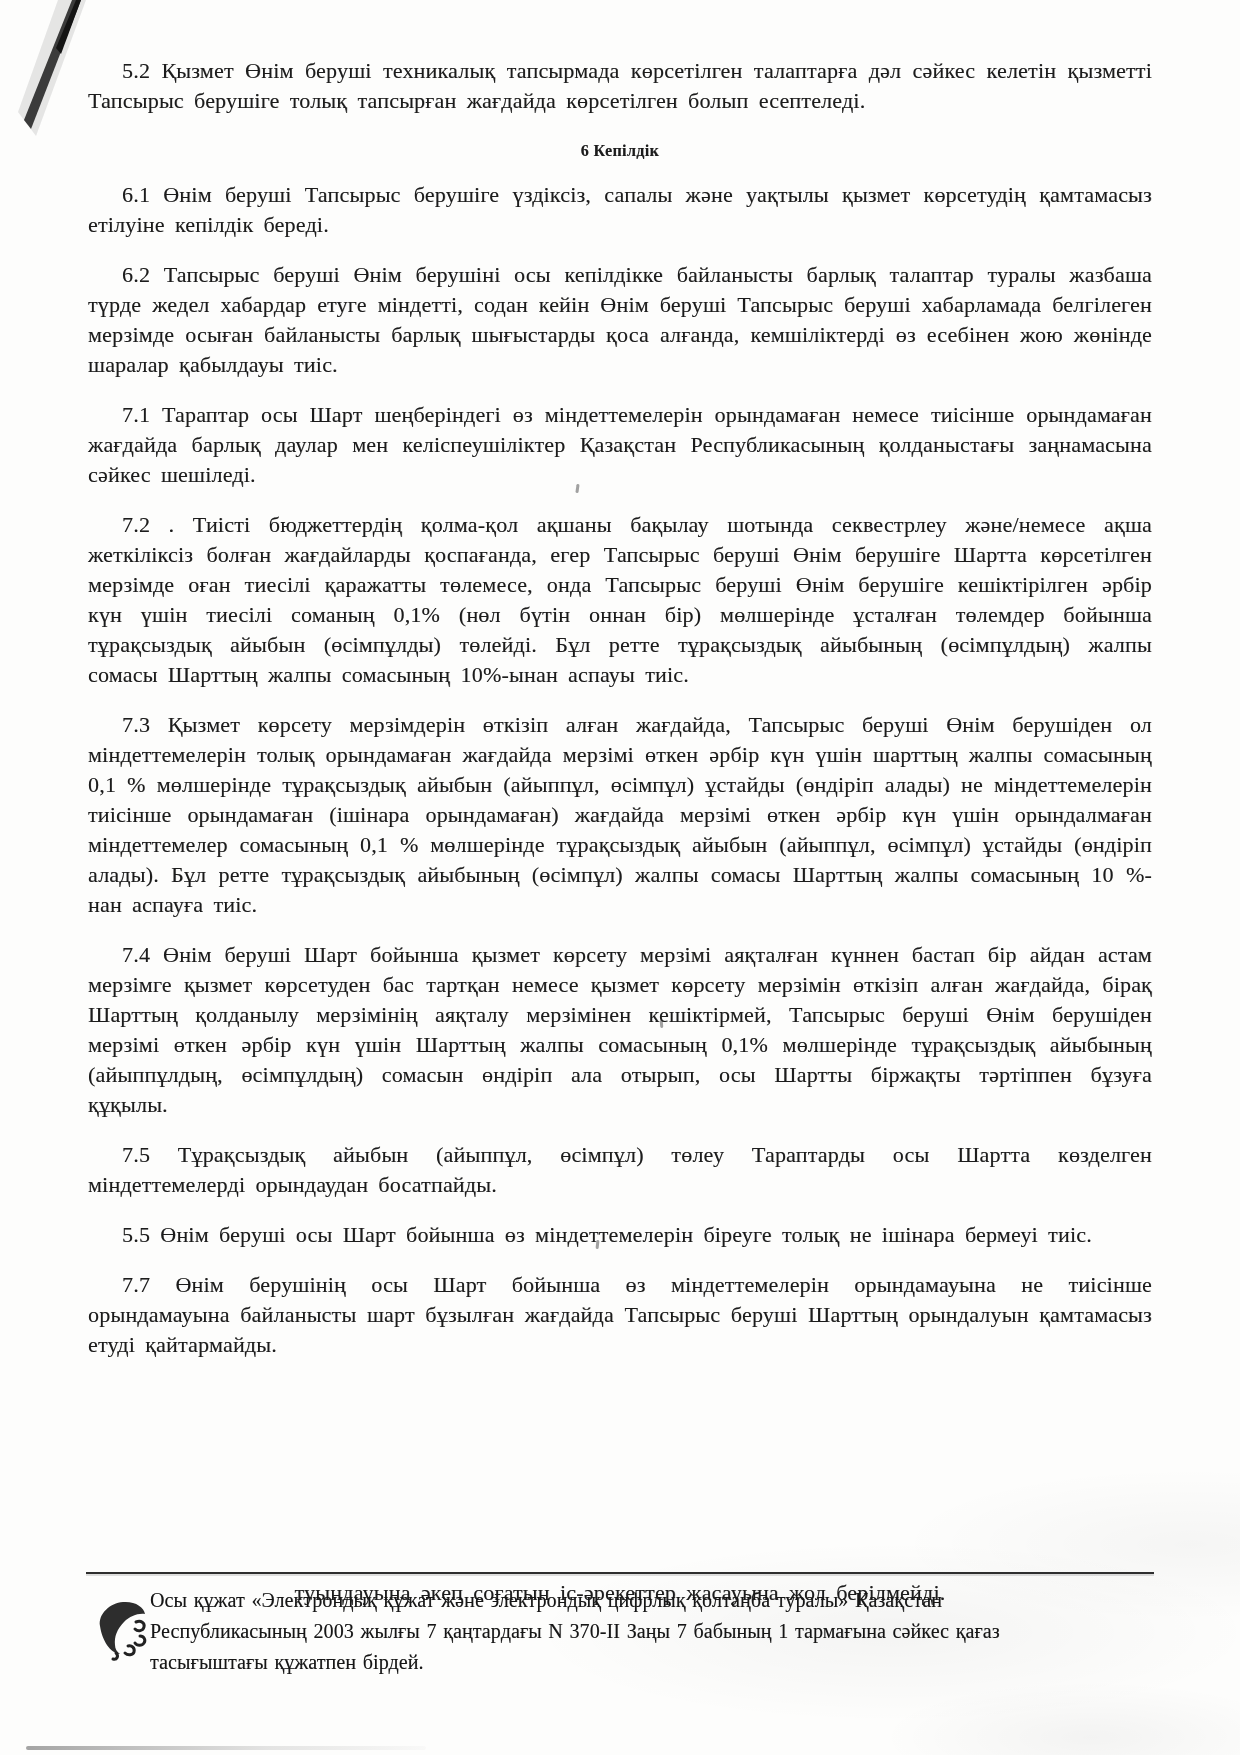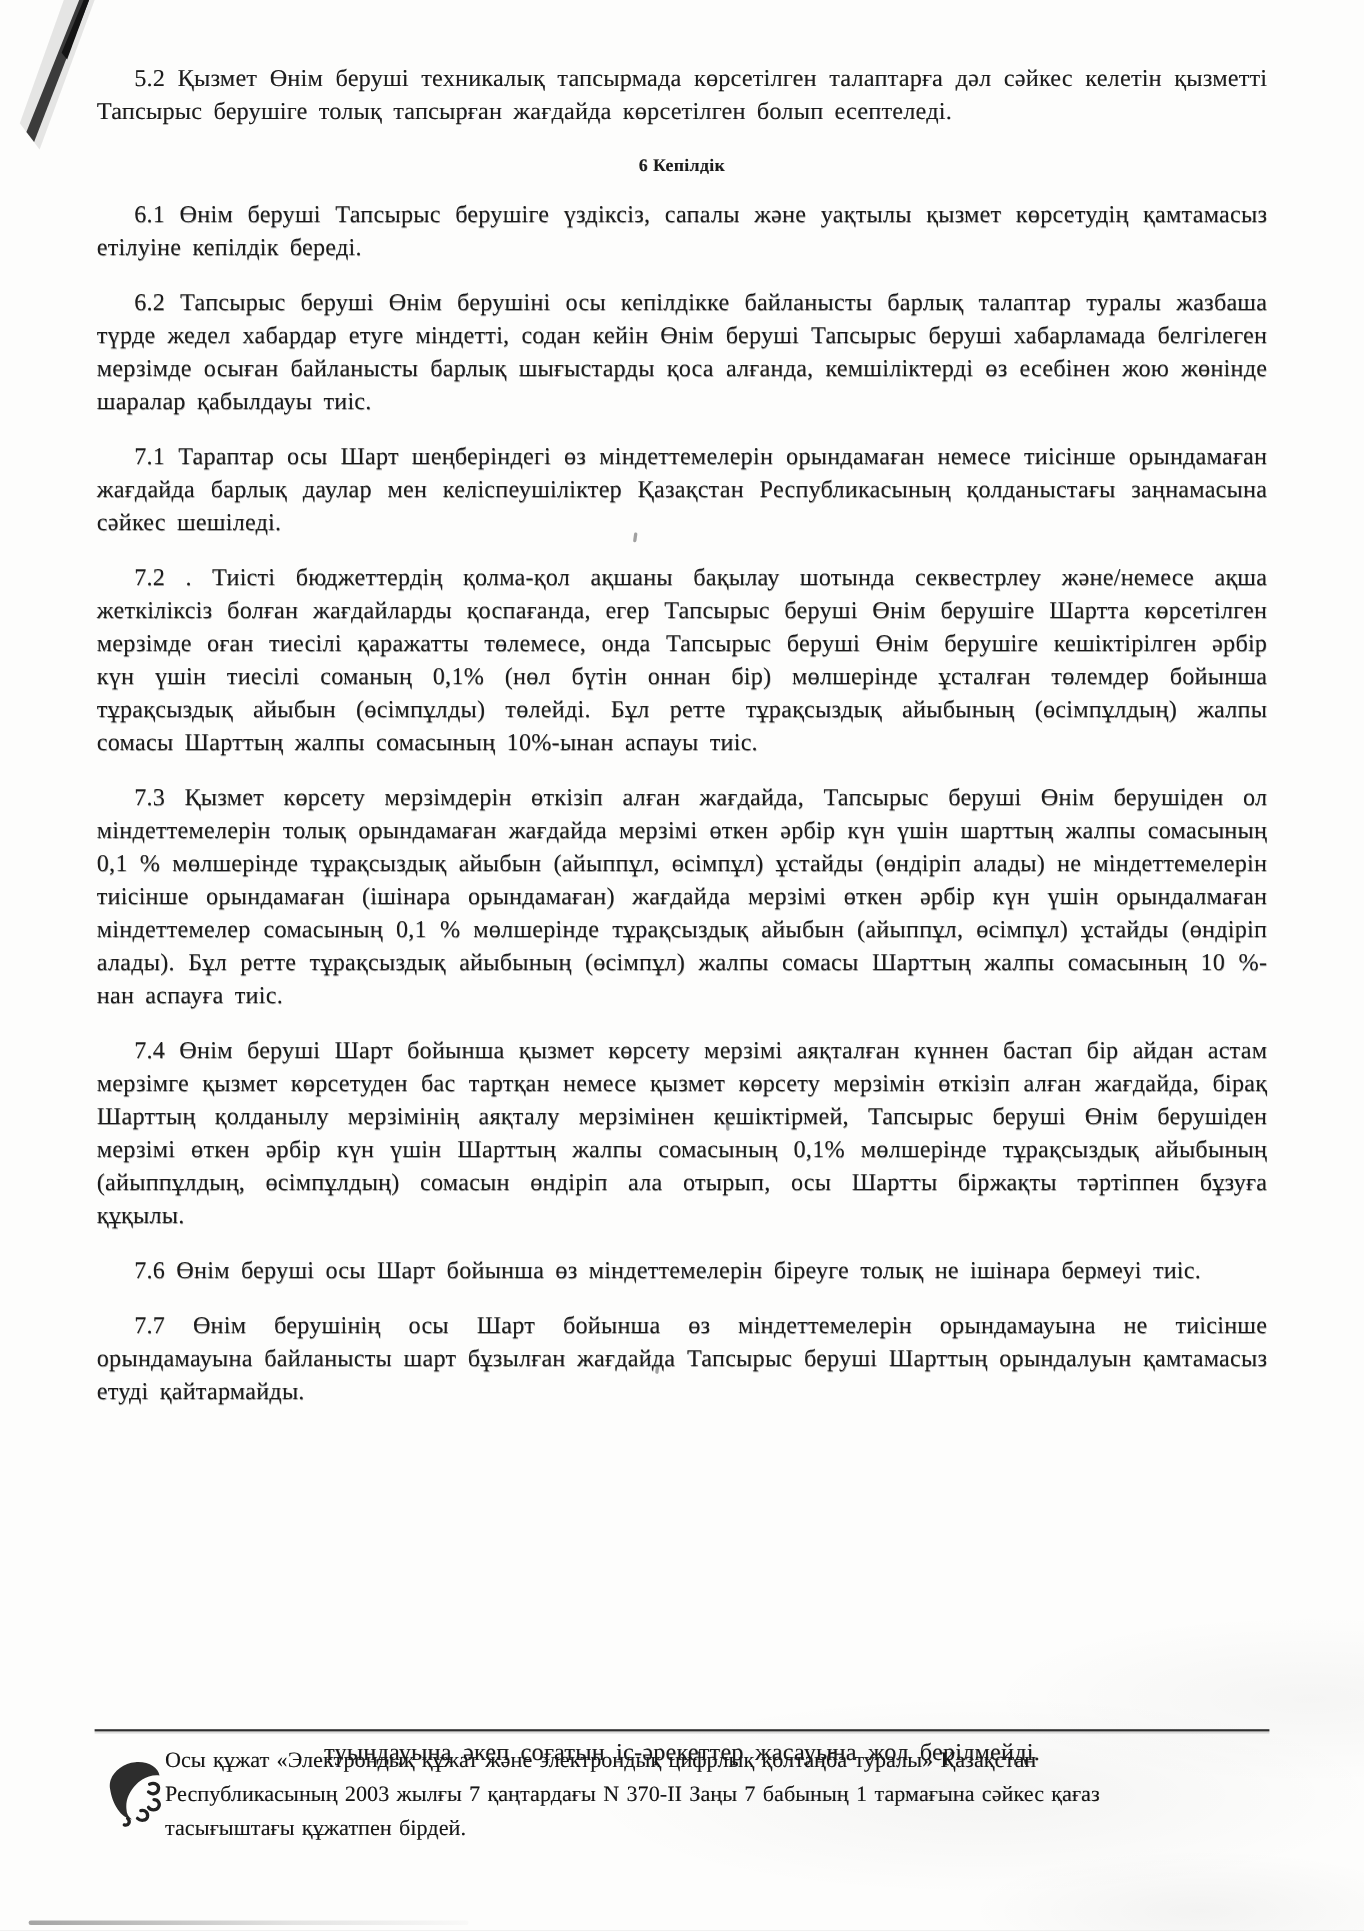--- a/index.html
+++ b/index.html
@@ -84,21 +84,22 @@
 
   <div class="content">
     <p class="para">5.2 Қызмет Өнім беруші техникалық тапсырмада көрсетілген талаптарға дәл сәйкес келетін қызметті Тапсырыс берушіге толық тапсырған жағдайда көрсетілген болып есептеледі.</p>
     <h2 class="heading">6 Кепілдік</h2>
     <p class="para">6.1 Өнім беруші Тапсырыс берушіге үздіксіз, сапалы және уақтылы қызмет көрсетудің қамтамасыз етілуіне кепілдік береді.</p>
     <p class="para">6.2 Тапсырыс беруші Өнім берушіні осы кепілдікке байланысты барлық талаптар туралы жазбаша түрде жедел хабардар етуге міндетті, содан кейін Өнім беруші Тапсырыс беруші хабарламада белгілеген мерзімде осыған байланысты барлық шығыстарды қоса алғанда, кемшіліктерді өз есебінен жою жөнінде шаралар қабылдауы тиіс.</p>
     <p class="para">7.1 Тараптар осы Шарт шеңберіндегі өз міндеттемелерін орындамаған немесе тиісінше орындамаған жағдайда барлық даулар мен келіспеушіліктер Қазақстан Республикасының қолданыстағы заңнамасына сәйкес шешіледі.</p>
     <p class="para">7.2 . Тиісті бюджеттердің қолма-қол ақшаны бақылау шотында секвестрлеу және/немесе ақша жеткіліксіз болған жағдайларды қоспағанда, егер Тапсырыс беруші Өнім берушіге Шартта көрсетілген мерзімде оған тиесілі қаражатты төлемесе, онда Тапсырыс беруші Өнім берушіге кешіктірілген әрбір күн үшін тиесілі соманың 0,1% (нөл бүтін оннан бір) мөлшерінде ұсталған төлемдер бойынша тұрақсыздық айыбын (өсімпұлды) төлейді. Бұл ретте тұрақсыздық айыбының (өсімпұлдың) жалпы сомасы Шарттың жалпы сомасының 10%-ынан аспауы тиіс.</p>
     <p class="para">7.3 Қызмет көрсету мерзімдерін өткізіп алған жағдайда, Тапсырыс беруші Өнім берушіден ол міндеттемелерін толық орындамаған жағдайда мерзімі өткен әрбір күн үшін шарттың жалпы сомасының 0,1 % мөлшерінде тұрақсыздық айыбын (айыппұл, өсімпұл) ұстайды (өндіріп алады) не міндеттемелерін тиісінше орындамаған (ішінара орындамаған) жағдайда мерзімі өткен әрбір күн үшін орындалмаған міндеттемелер сомасының 0,1 % мөлшерінде тұрақсыздық айыбын (айыппұл, өсімпұл) ұстайды (өндіріп алады). Бұл ретте тұрақсыздық айыбының (өсімпұл) жалпы сомасы Шарттың жалпы сомасының 10 %-нан аспауға тиіс.</p>
     <p class="para">7.4 Өнім беруші Шарт бойынша қызмет көрсету мерзімі аяқталған күннен бастап бір айдан астам мерзімге қызмет көрсетуден бас тартқан немесе қызмет көрсету мерзімін өткізіп алған жағдайда, бірақ Шарттың қолданылу мерзімінің аяқталу мерзімінен кешіктірмей, Тапсырыс беруші Өнім берушіден мерзімі өткен әрбір күн үшін Шарттың жалпы сомасының 0,1% мөлшерінде тұрақсыздық айыбының (айыппұлдың, өсімпұлдың) сомасын өндіріп ала отырып, осы Шартты біржақты тәртіппен бұзуға құқылы.</p>
-    <p class="para">7.6 Өнім беруші осы Шарт бойынша өз міндеттемелерін біреуге толық не ішінара бермеуі тиіс.</p>
+    <p class="para">7.5 Тұрақсыздық айыбын (айыппұл, өсімпұл) төлеу Тараптарды осы Шартта көзделген міндеттемелерді орындаудан босатпайды.</p>
+    <p class="para">5.5 Өнім беруші осы Шарт бойынша өз міндеттемелерін біреуге толық не ішінара бермеуі тиіс.</p>
     <p class="para">7.7 Өнім берушінің осы Шарт бойынша өз міндеттемелерін орындамауына не тиісінше орындамауына байланысты шарт бұзылған жағдайда Тапсырыс беруші Шарттың орындалуын қамтамасыз етуді қайтармайды.</p>
   </div>
 
   <div class="rule"></div>
 
   <div class="p78-tail">туындауына әкеп соғатын іс-әрекеттер жасауына жол берілмейді.</div>
 
   <svg class="stamp" viewBox="0 0 64 66">
     <path d="M10 30 C8 18 20 7 33 6 C45 5 54 11 55 18 C48 17 40 20 34 26 C27 33 24 41 25 49 C25 53 27 56 30 58 C20 57 12 44 10 30 Z" fill="#2d2d2d"></path>
     <path d="M46 26 C51 24 55 27 54 31 C53 35 48 36 45 33" stroke="#222222" stroke-width="3" fill="none" stroke-linecap="round"></path>

